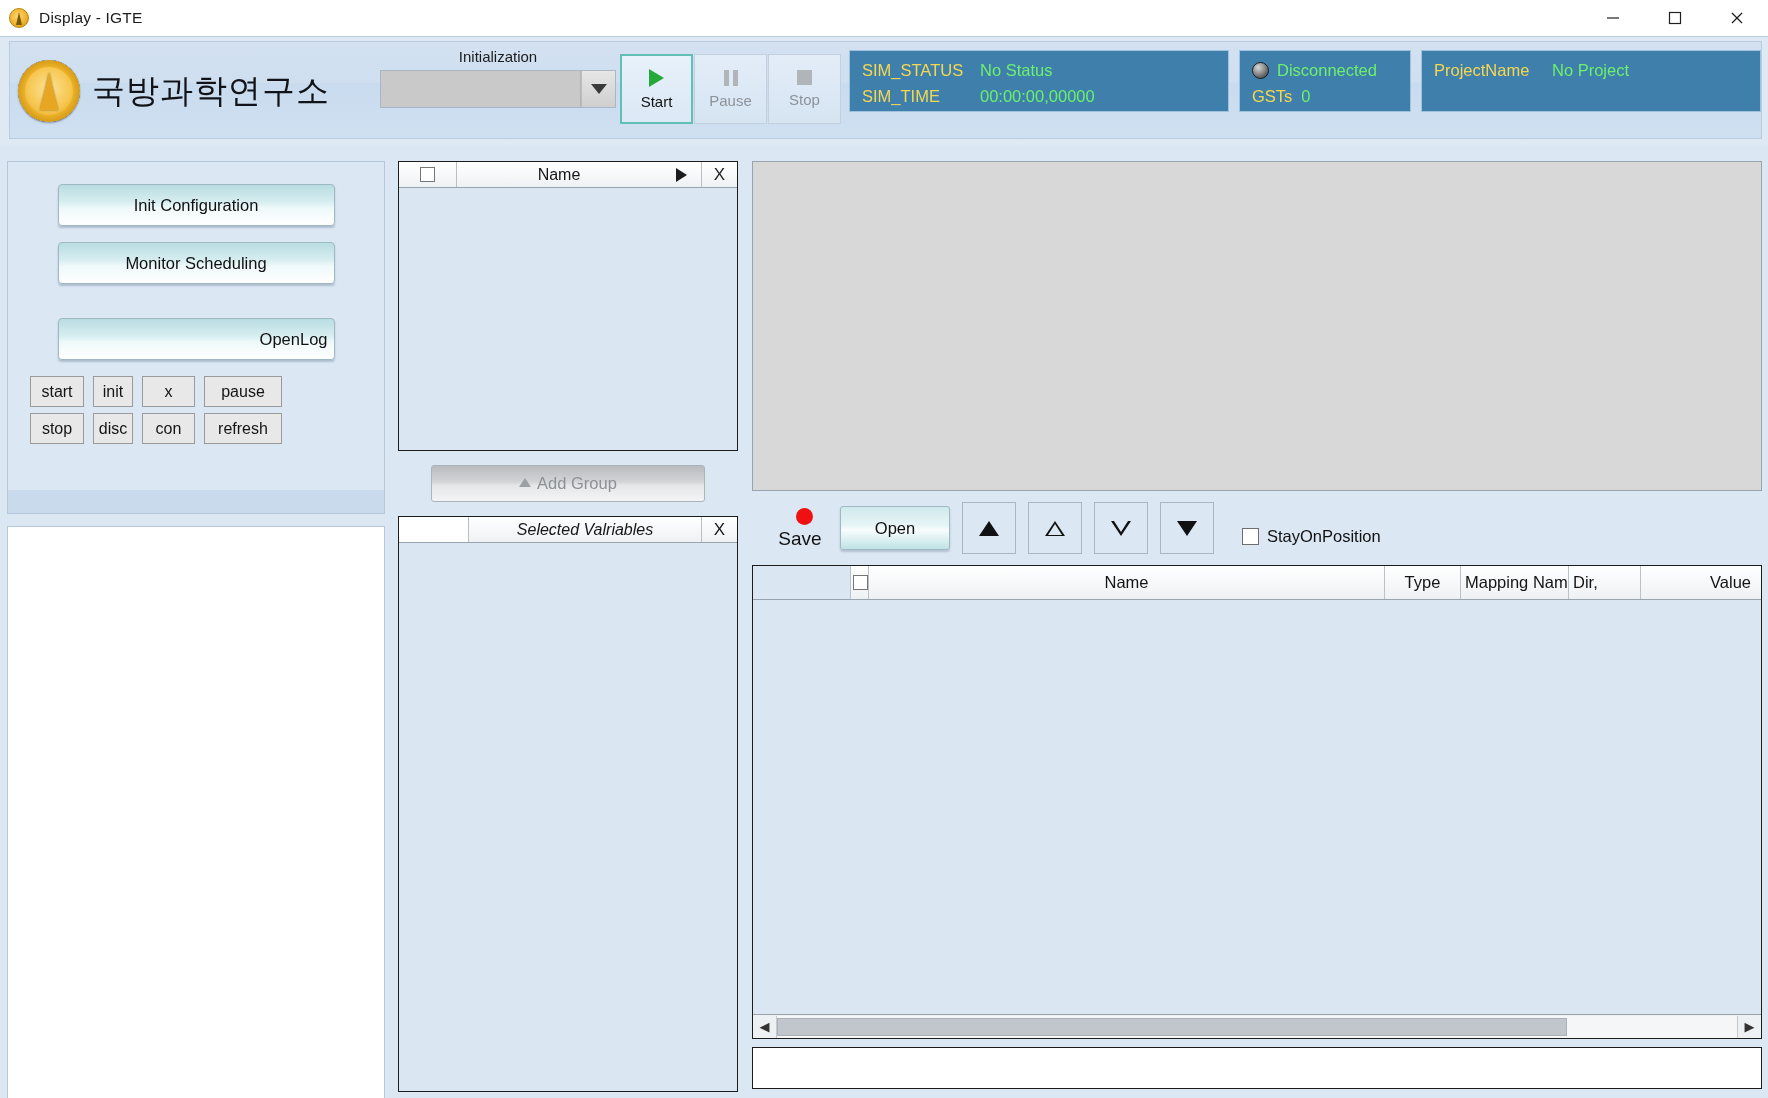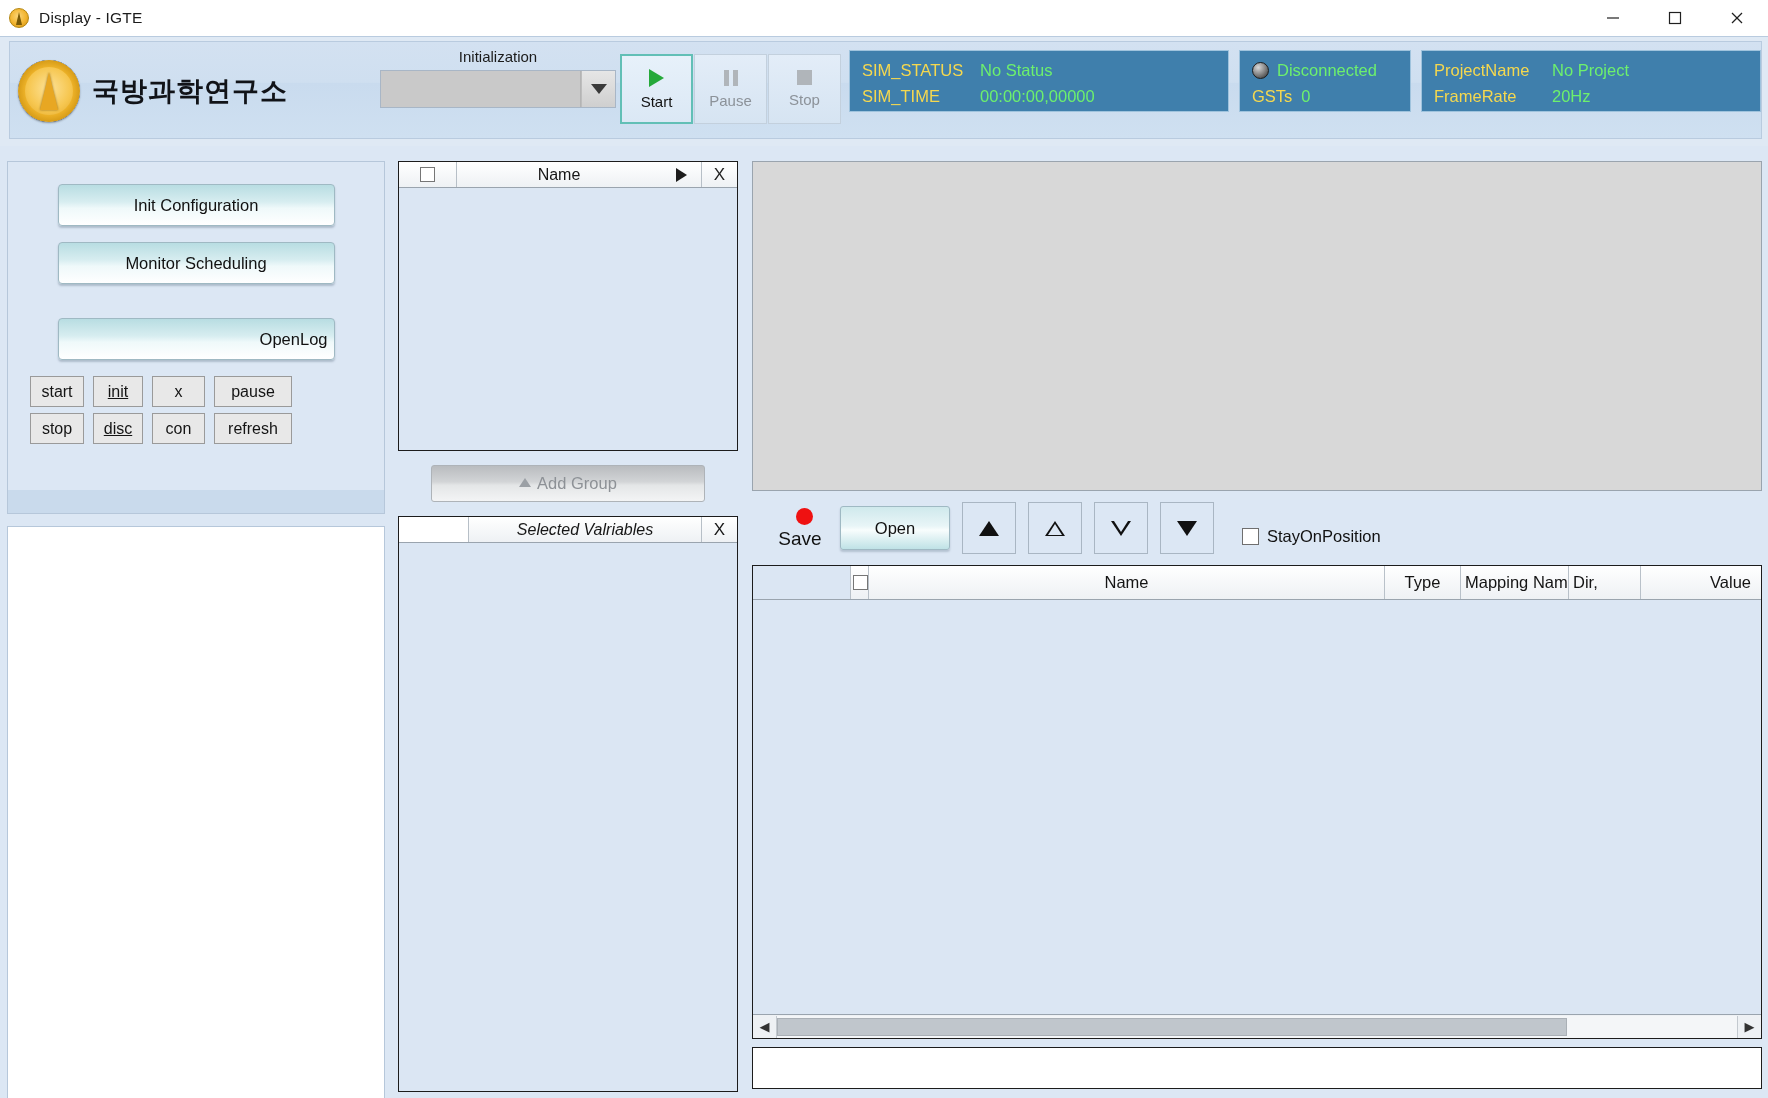--- a/index.html
+++ b/index.html
@@ -99,22 +99,22 @@
     position:absolute;
     left: 50%; top: 12px;
     transform: translateX(-50%);
     width: 0; height: 0;
     border-left: 9px solid transparent;
     border-right: 9px solid transparent;
     border-bottom: 38px solid #e8a722;
     filter: drop-shadow(0 0 1px rgba(90,60,0,.6));
   }
   .logo-text {
-    font-size: 27px;
-    font-weight: bold;
+    font-size: 33px;
+    font-weight: normal;
     color: #111318;
     margin-left: 12px;
     letter-spacing: 1px;
     white-space: nowrap;
   }
 
   
   .init-group {
     width: 236px;
     flex: none;
@@ -226,21 +226,21 @@
     height: 31px;
     border: 1px solid #9a9a9a;
     background: #e8e8e8;
     font-family: "Liberation Sans", sans-serif;
     font-size: 16px;
     color: #141414;
     margin-right: 9px;
     padding: 0;
   }
   .mini-btn.w1 { width: 54px; }
-  .mini-btn.w2 { width: 50px; text-decoration: underline; }
+  .mini-btn.w2 { width: 40px; }
   .mini-btn.w3 { width: 53px; }
   .mini-btn.w4 { width: 78px; }
   .panel-ctrl-foot {
     height: 24px;
     background: #c9daec;
     border: 1px solid #b6c7da;
     border-top: none;
     margin-top: -1px;
   }
   .panel-white {
@@ -489,24 +489,20 @@
           <span class="st-key gst-key">GSTs</span>
           <span class="st-val">0</span>
         </div>
       </div>
 
       <div class="status-panel proj">
         <div class="st-line">
           <span class="st-key">ProjectName</span>
           <span class="st-val">No Project</span>
         </div>
-        <div class="st-line">
-          <span class="st-key">FrameRate</span>
-          <span class="st-val">20Hz</span>
-        </div>
       </div>
     </div>
 
   </div>
 </div>
 
 <div class="body-area">
 
   <div class="left-col">
     <div class="panel-ctrl">

